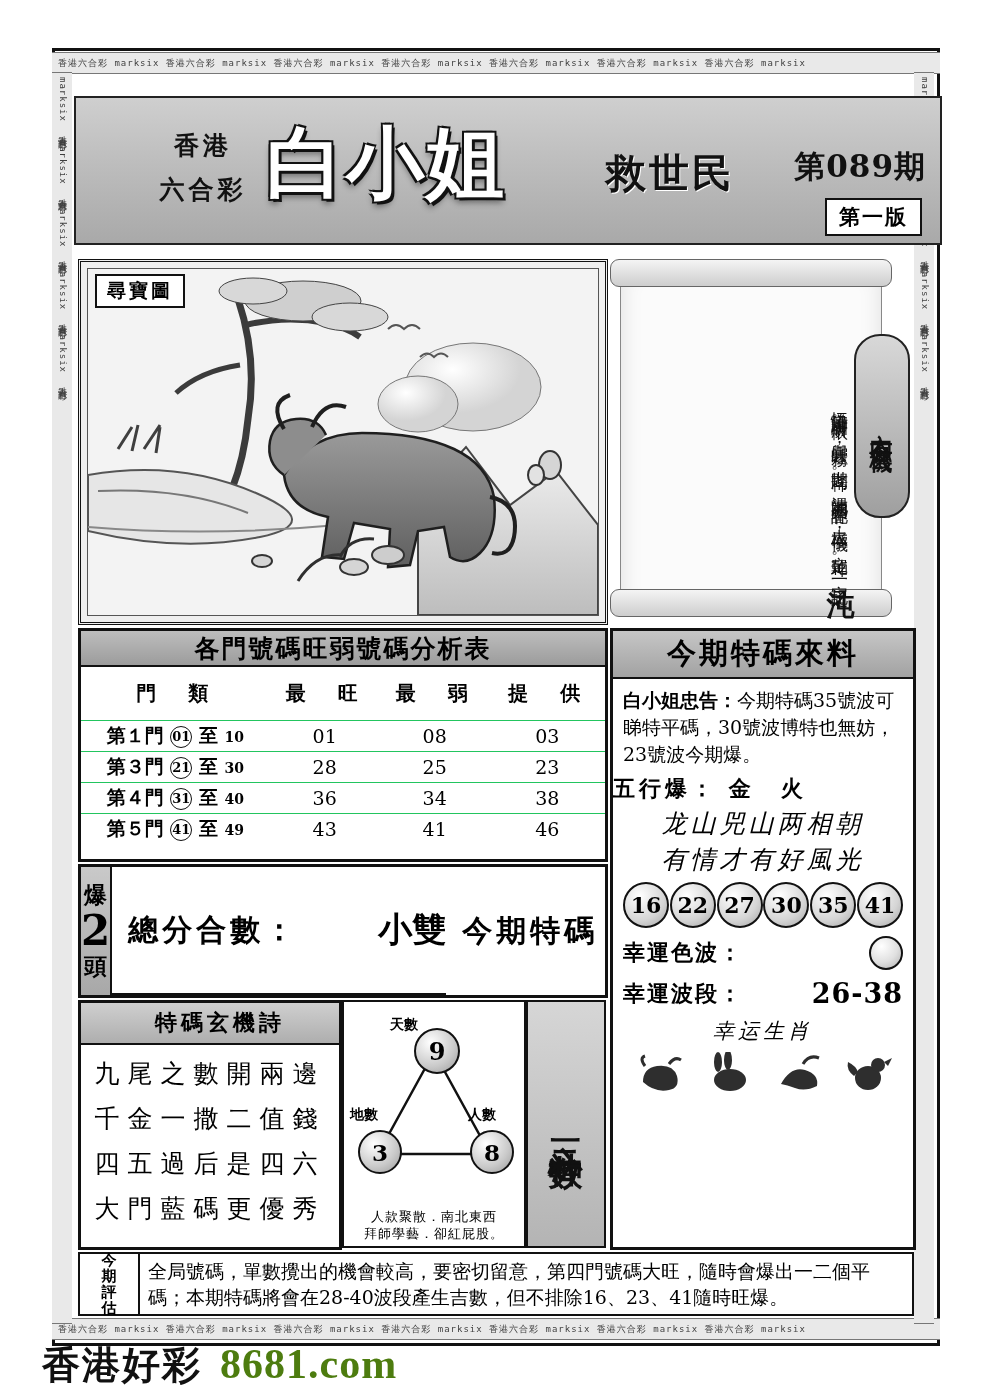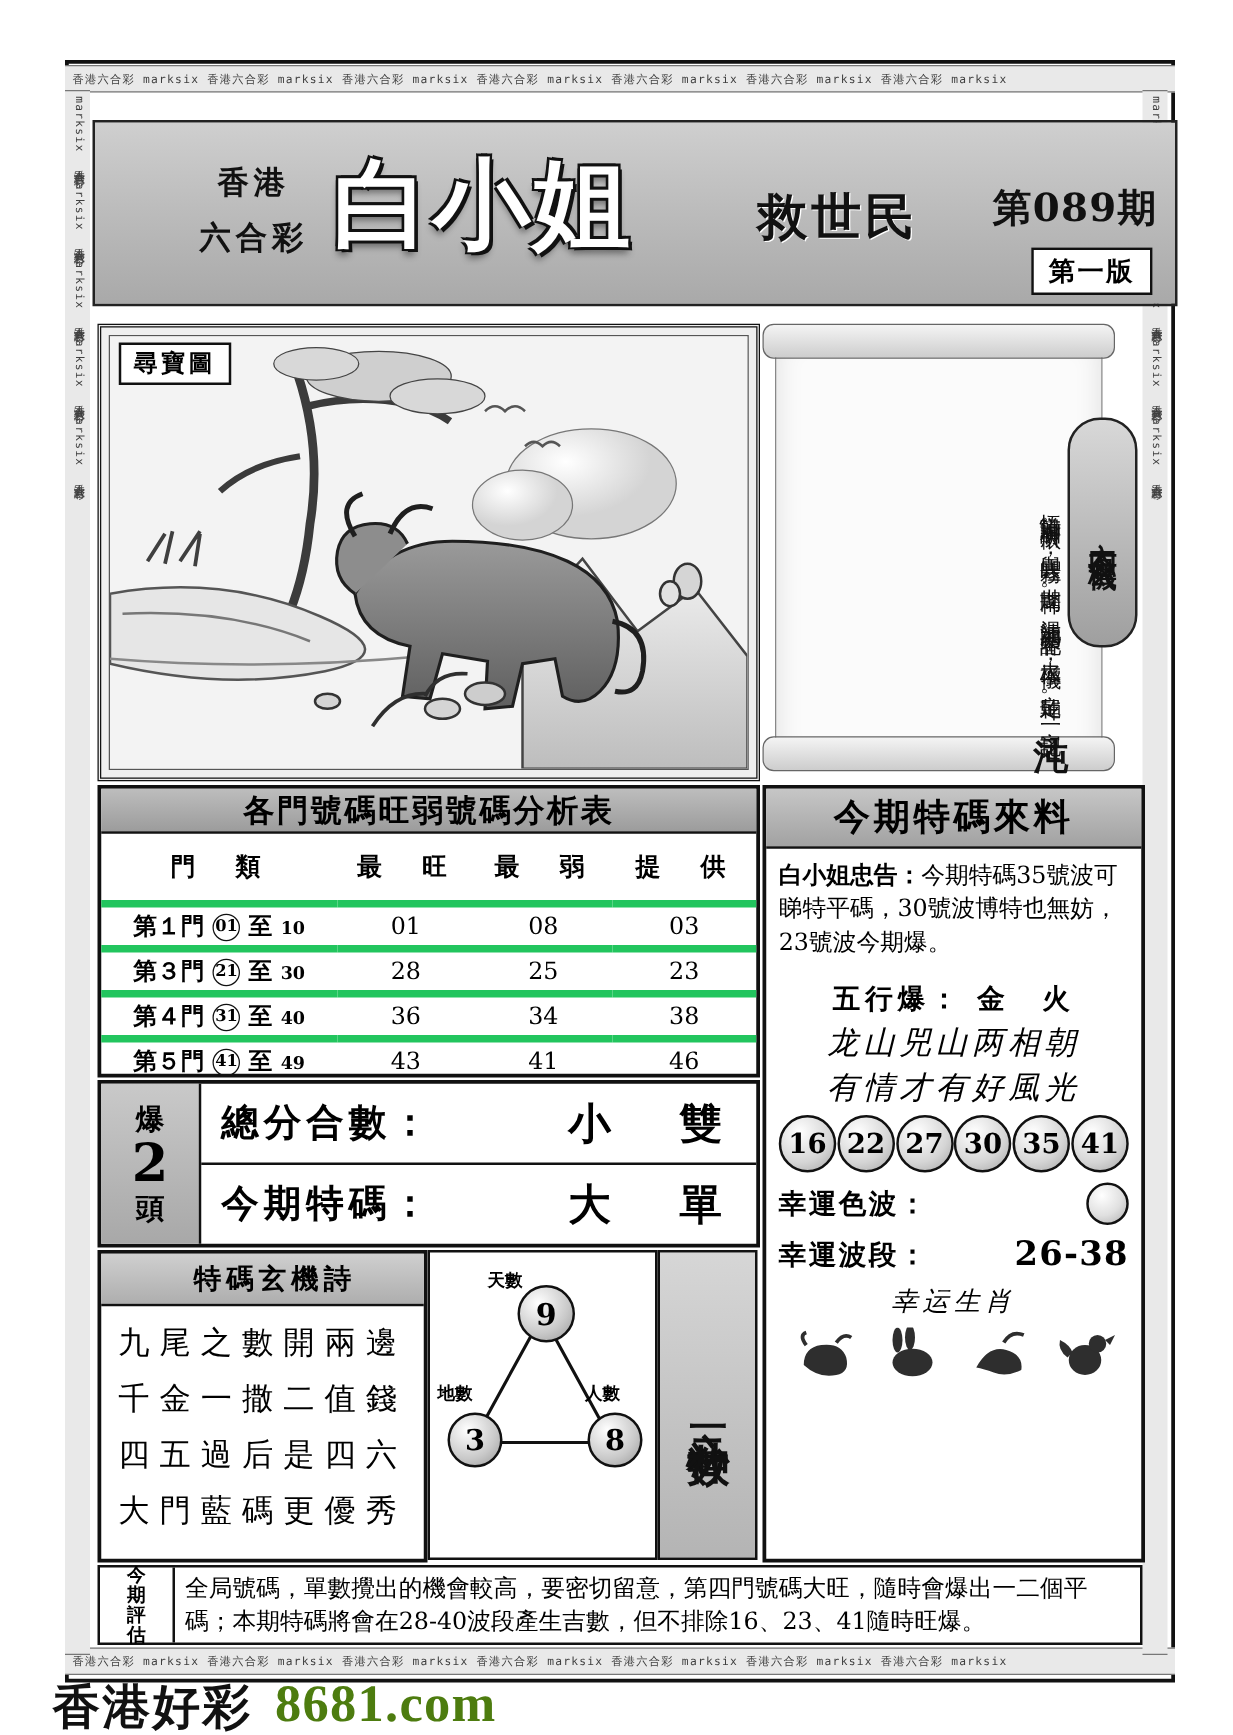--- a/index.html
+++ b/index.html
@@ -56,35 +56,35 @@
               display:flex;align-items:center;justify-content:center;}
   .badge-oval span{writing-mode:vertical-rl;font-family:"DejaVu Serif","Liberation Serif",serif;font-weight:bold;font-size:23px;letter-spacing:5px;color:#111;}
 
   
   .tbl{position:absolute;left:4px;top:554px;width:524px;height:228px;border:3px solid #111;background:#fff;}
   .tbl-title{height:34px;background:linear-gradient(180deg,#bdbdbd,#9c9c9c);border-bottom:2px solid #111;
              display:flex;align-items:center;justify-content:center;
              font-family:"DejaVu Serif","Liberation Serif",serif;font-weight:bold;font-size:25px;letter-spacing:2px;}
   table.grid{width:100%;border-collapse:collapse;font-family:"DejaVu Serif","Liberation Serif",serif;}
   table.grid th{font-size:20px;font-weight:bold;padding:13px 0;letter-spacing:6px;}
-  table.grid td{font-size:19px;text-align:center;padding:2px 4px;border-top:6px solid #22c55e;}
+  table.grid td{font-size:19px;text-align:center;padding:2px 4px;border-top:1px solid #22c55e;}
   td.men{text-align:left;padding-left:14px;font-weight:bold;font-size:19px;white-space:nowrap;}
   .circ{display:inline-block;width:20px;height:20px;line-height:19px;border:1.5px solid #111;border-radius:50%;
         font-size:13px;text-align:center;vertical-align:middle;}
   .small-n{font-size:14px;}
 
   
   .bao{position:absolute;left:4px;top:790px;width:524px;height:128px;border:3px solid #111;background:#fff;display:flex;}
   .bao-left{width:78px;border-right:2px solid #111;background:linear-gradient(180deg,#c9c9c9,#a8a8a8);
             display:flex;flex-direction:column;align-items:center;justify-content:center;
             font-family:"DejaVu Serif","Liberation Serif",serif;font-weight:bold;}
   .bao-left .c1{font-size:23px;}
   .bao-left .c2{font-size:42px;line-height:40px;}
   .bao-left .c3{font-size:23px;}
-  .bao-right{flex:1;display:flex;flex-direction:column;}
+  .bao-right{flex:1;display:flex;}
   .bao-row{flex:1;display:flex;align-items:center;border-bottom:2px solid #111;}
   .bao-row:last-child{border-bottom:none;}
   .bao-lbl{width:250px;padding-left:16px;font-family:"DejaVu Serif","Liberation Serif",serif;font-weight:bold;font-size:30px;letter-spacing:4px;}
   .bao-v{flex:1;display:flex;justify-content:space-around;font-family:"DejaVu Serif","Liberation Serif",serif;font-weight:bold;font-size:34px;}
 
   
   .poembox{position:absolute;left:4px;top:926px;width:258px;height:244px;border:3px solid #111;background:#fff;}
   .poembox .ttl{height:40px;background:linear-gradient(180deg,#cfcfcf,#aeaeae);border-bottom:2px solid #111;
                 display:flex;align-items:center;justify-content:center;
                 font-family:Liberation Mono, monospace;font-weight:bold;font-size:22px;letter-spacing:4px;padding-left:20px;}
@@ -104,21 +104,21 @@
           background:linear-gradient(180deg,#d6d6d6,#b4b4b4);display:flex;align-items:center;justify-content:center;}
   .sanxin span{writing-mode:vertical-rl;font-family:"DejaVu Serif","Liberation Serif",serif;font-weight:bold;font-size:34px;letter-spacing:6px;color:#111;}
 
   
   .right{position:absolute;left:536px;top:554px;width:300px;height:616px;border:3px solid #111;background:#fff;}
   .right .ttl{height:46px;background:linear-gradient(180deg,#c6c6c6,#a2a2a2);border-bottom:2px solid #111;
               display:flex;align-items:center;justify-content:center;
               font-family:"DejaVu Serif","Liberation Serif",serif;font-weight:bold;font-size:29px;letter-spacing:3px;}
   .advice{padding:8px 10px 0 10px;font-family:"DejaVu Serif","Liberation Serif",serif;font-size:19px;line-height:27px;letter-spacing:0px;}
   .advice b{font-weight:bold;}
-  .wuxing{margin-top:16px;text-align:center;font-family:"DejaVu Serif","Liberation Serif",serif;font-weight:bold;font-size:22px;letter-spacing:4px;}
+  .wuxing{margin-top:6px;text-align:left;font-family:"DejaVu Serif","Liberation Serif",serif;font-weight:bold;font-size:22px;letter-spacing:4px;}
   .brush{text-align:center;font-family:"DejaVu Serif","Liberation Serif",serif;font-size:25px;line-height:32px;letter-spacing:4px;margin-top:4px;font-style:italic;}
   .numrow{display:flex;justify-content:space-between;padding:6px 10px 0 10px;}
   .nball{width:42px;height:42px;border-radius:50%;border:2px solid #111;background:radial-gradient(circle at 35% 28%,#fff,#d5d5d5 60%,#a5a5a5);
          display:flex;align-items:center;justify-content:center;font-family:"DejaVu Serif","Liberation Serif",serif;font-weight:bold;font-size:22px;}
   .kv{display:flex;align-items:center;padding:8px 10px 0 10px;font-family:"DejaVu Serif","Liberation Serif",serif;font-weight:bold;font-size:22px;letter-spacing:2px;}
   .kv .val{margin-left:auto;font-size:27px;letter-spacing:1px;}
   .colorball{width:30px;height:30px;border-radius:50%;border:2px solid #111;margin-left:auto;
              background:radial-gradient(circle at 35% 28%,#fff,#e0e0e0 55%,#b0b0b0);}
   .lucky-title{text-align:center;font-family:"DejaVu Serif","Liberation Serif",serif;font-size:21px;letter-spacing:4px;margin-top:8px;font-style:italic;}
   .zodiac{display:flex;justify-content:space-around;align-items:center;margin-top:4px;padding:0 8px;}
@@ -339,20 +339,24 @@
     <div class="tri">
       <svg width="180" height="180" viewBox="0 0 180 180" style="position:absolute;left:0;top:10px;">
         <path d="M90 40 L34 142 L146 142 Z" fill="none" stroke="#111" stroke-width="2.5"></path>
       </svg>
       <div class="tlbl" style="left:46px;top:14px;">天數</div>
       <div class="tlbl" style="left:6px;top:104px;">地數</div>
       <div class="tlbl" style="left:124px;top:104px;">人數</div>
       <div class="ball" style="left:70px;top:26px;width:42px;height:42px;font-size:24px;">9</div>
       <div class="ball" style="left:14px;top:128px;width:40px;height:40px;font-size:23px;">3</div>
       <div class="ball" style="left:126px;top:128px;width:40px;height:40px;font-size:23px;">8</div>
+      <div class="tri-foot">
+        <div>人款聚散．南北東西</div>
+        <div>拜師學藝．卻紅屁股。</div>
+      </div>
     </div>
 
     <div class="sanxin">
         <span>三心神数</span>
       </div>
 
     <div class="right">
       <div class="ttl">今期特碼來料</div>
       <div class="advice">
         <b>白小姐忠告：</b><span>今期特碼35號波可睇特平碼，30號波博特也無妨，23號波今期爆。</span>

